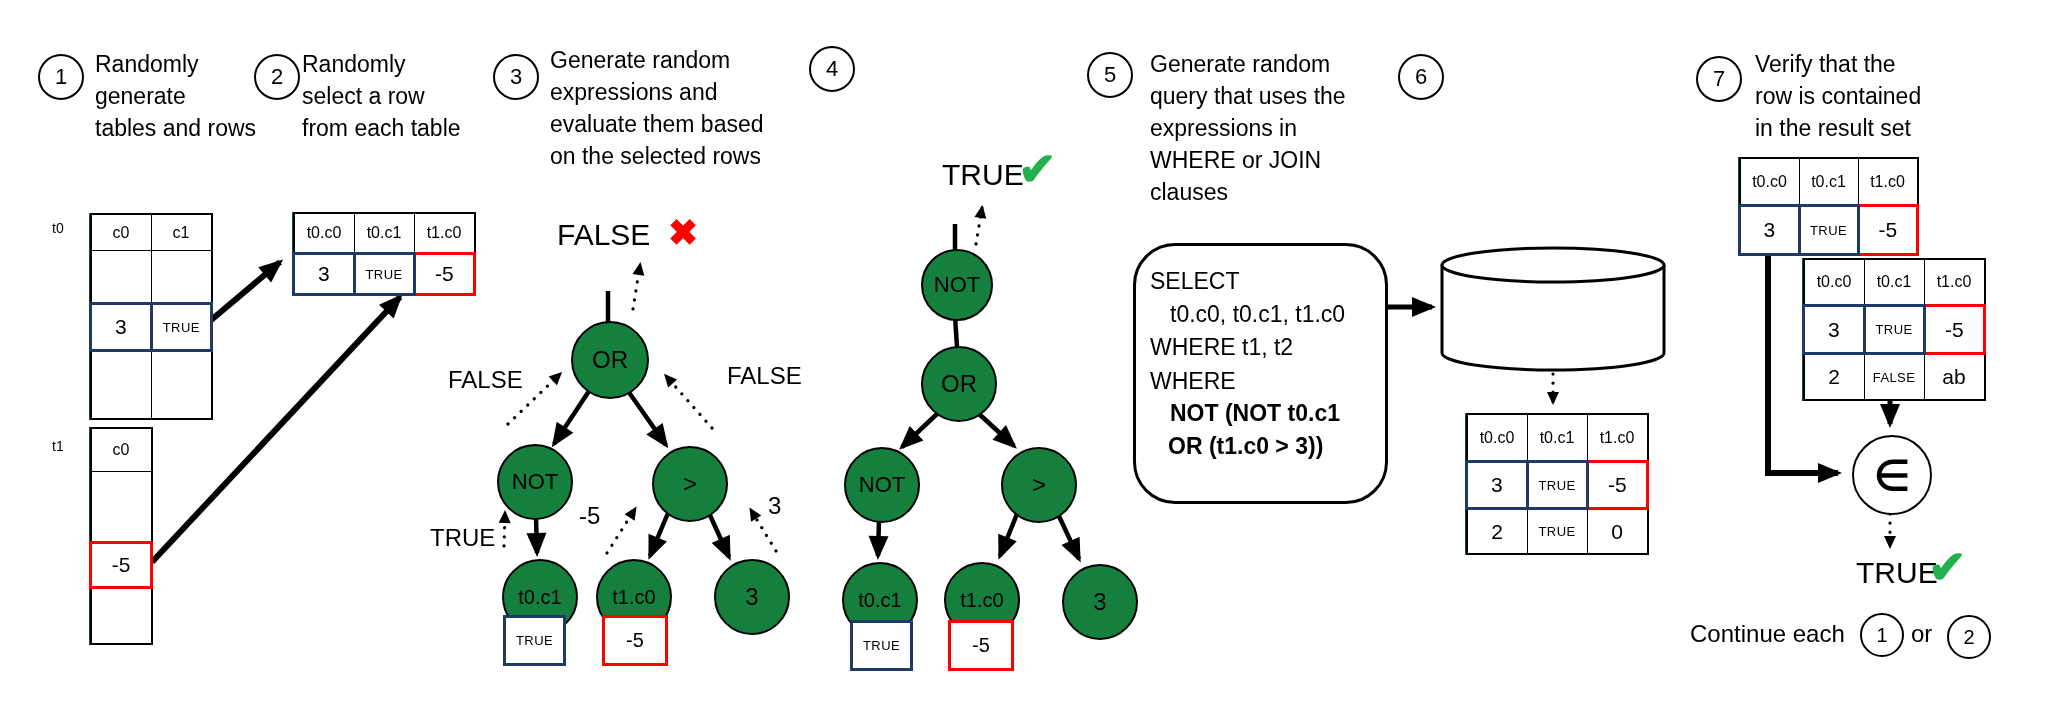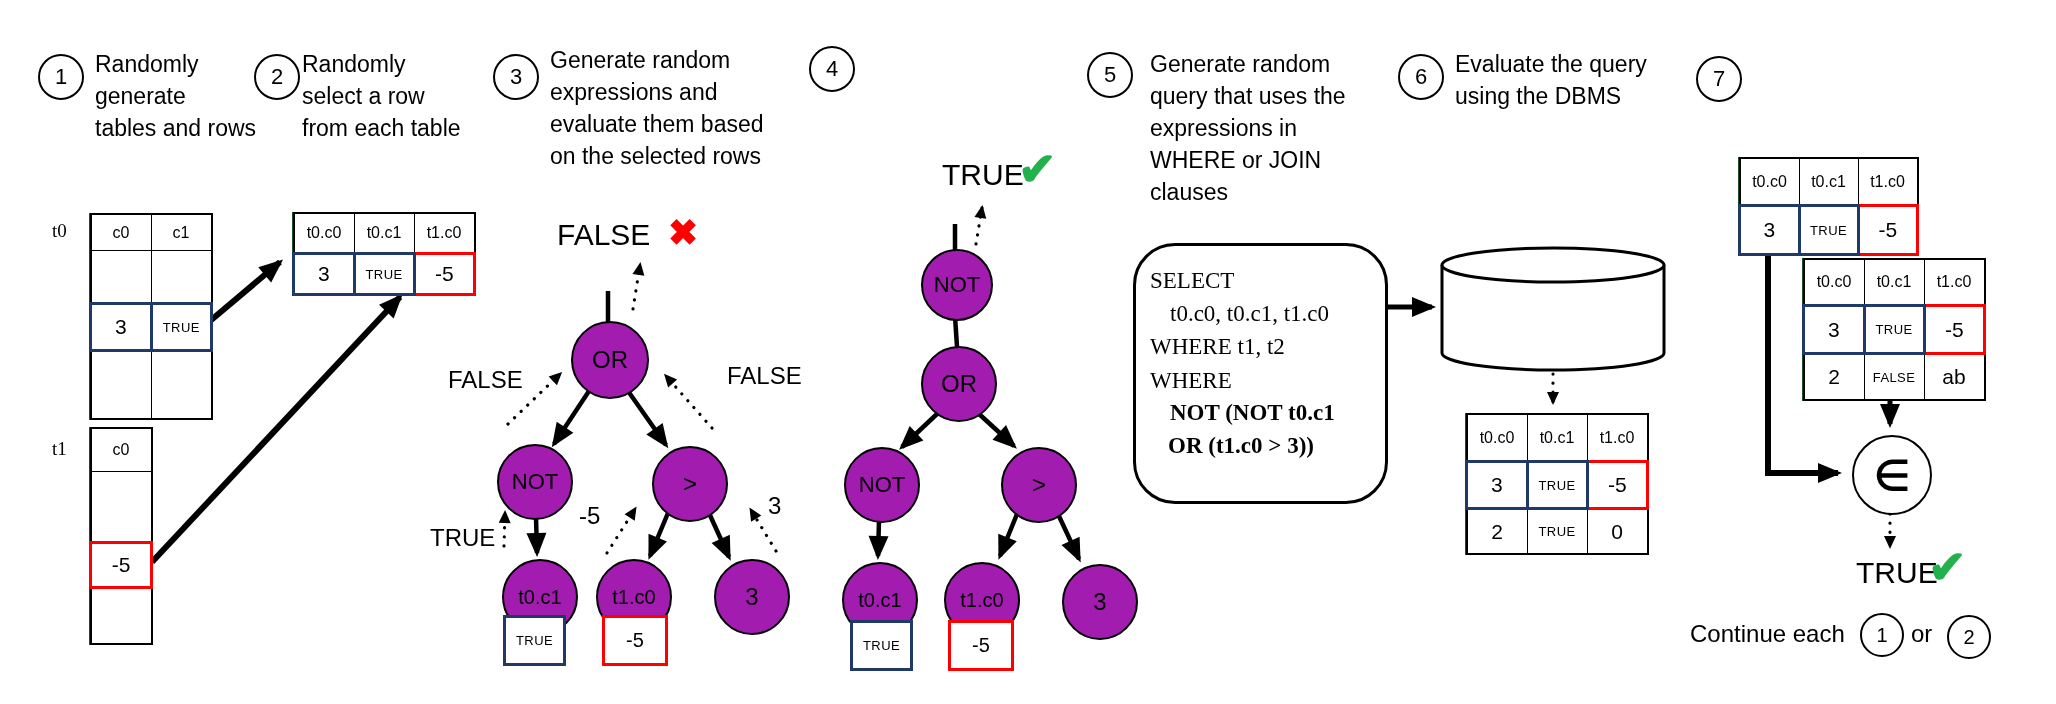--- a/index.html
+++ b/index.html
@@ -4,44 +4,44 @@
 <style>
   html,body{margin:0;padding:0;background:#fff;}
   .canvas{position:relative;width:2056px;height:704px;background:#ffffff;
           font-family:"Liberation Sans",sans-serif;color:#000;overflow:hidden;}
   svg.overlay{position:absolute;left:0;top:0;z-index:1;}
 
   .stepnum{position:absolute;width:42px;height:42px;border:2.5px solid #000;border-radius:50%;
            display:flex;align-items:center;justify-content:center;font-size:22px;background:#fff;z-index:4;}
   .steptext{position:absolute;font-size:23px;line-height:32px;white-space:pre-line;z-index:4;}
 
-  .tlabel{position:absolute;font-size:19px;z-index:4;font-family:Liberation Serif, serif;}
+  .tlabel{position:absolute;font-size:14px;z-index:4;}
   table.dtable{position:absolute;border-collapse:collapse;z-index:3;background:#14532d;}
   .dtable td{border:1.6px solid #000;text-align:center;vertical-align:middle;
              font-size:21px;padding:0;background:#fff;}
   .dtable{border:2px solid #000;}
   .dtable td.hd{font-size:16px;}
   .dtable td.bool{font-size:13px;letter-spacing:.4px;}
   .dtable td.blue{border:3px solid #1F3A66;}
   .dtable td.red{border:3px solid #FF0000;}
 
-  .node{position:absolute;border:2.6px solid #000;border-radius:50%;background:#a21caf;
+  .node{position:absolute;border:2.6px solid #000;border-radius:50%;background:#15803d;
         display:flex;align-items:center;justify-content:center;font-size:22px;z-index:3;}
   .vbox{position:absolute;background:#fff;display:flex;align-items:center;justify-content:center;z-index:4;}
   .vbox.blue{border:3px solid #1F3A66;font-size:13px;letter-spacing:.4px;}
   .vbox.red{border:3px solid #FF0000;font-size:20px;}
 
   .biglabel{position:absolute;font-size:30px;font-weight:500;z-index:4;}
   .elabel{position:absolute;font-size:24px;z-index:4;}
   .cross{position:absolute;color:#FF0000;font-size:36px;font-weight:700;z-index:4;}
   .check{position:absolute;color:#22B14C;font-size:46px;font-weight:700;z-index:4;}
 
   .qbox{position:absolute;left:1133px;top:243px;width:249px;height:255px;
         border:3px solid #000;border-radius:42px;background:#fff;z-index:2;}
-  .qline{position:absolute;font-size:23px;z-index:4;font-family:Liberation Serif, serif;}
+  .qline{position:absolute;font-size:23px;z-index:4;}
   .qbold{font-weight:700;}
 
   .dbmslabel{position:absolute;left:1442px;top:288px;width:222px;text-align:center;
              font-size:38px;z-index:4;}
   .member{position:absolute;left:1852px;top:435px;width:76px;height:76px;border:2.6px solid #000;
           border-radius:50%;background:#fff;display:flex;align-items:center;justify-content:center;
           font-size:42px;font-weight:600;z-index:3;}
   .smallnum{position:absolute;width:40px;height:40px;border:2px solid #000;border-radius:50%;
             display:flex;align-items:center;justify-content:center;font-size:20px;background:#fff;z-index:4;}
 </style>
@@ -113,22 +113,23 @@
 from each table</div>
   <div class="steptext" style="left:550px;top:44px">Generate random
 expressions and
 evaluate them based
 on the selected rows</div>
   <div class="steptext" style="left:1150px;top:48px">Generate random
 query that uses the
 expressions in
 WHERE or JOIN
 clauses</div>
-  <div class="steptext" style="left:1455px;top:48px">Evaluate the query
-using the DBMS</div>
+  <div class="steptext" style="left:1755px;top:48px">Verify that the
+row is contained
+in the result set</div>
 
   <div class="tlabel" style="left:52px;top:220px">t0</div>
   <table class="dtable" style="left:89px;top:213px">
     <tbody>
         <tr>
       <td class="hd" style="width:59px;height:35px">c0</td>
       <td class="hd" style="width:59px">c1</td>
     </tr>
     <tr>
           <td style="height:51px"></td>

